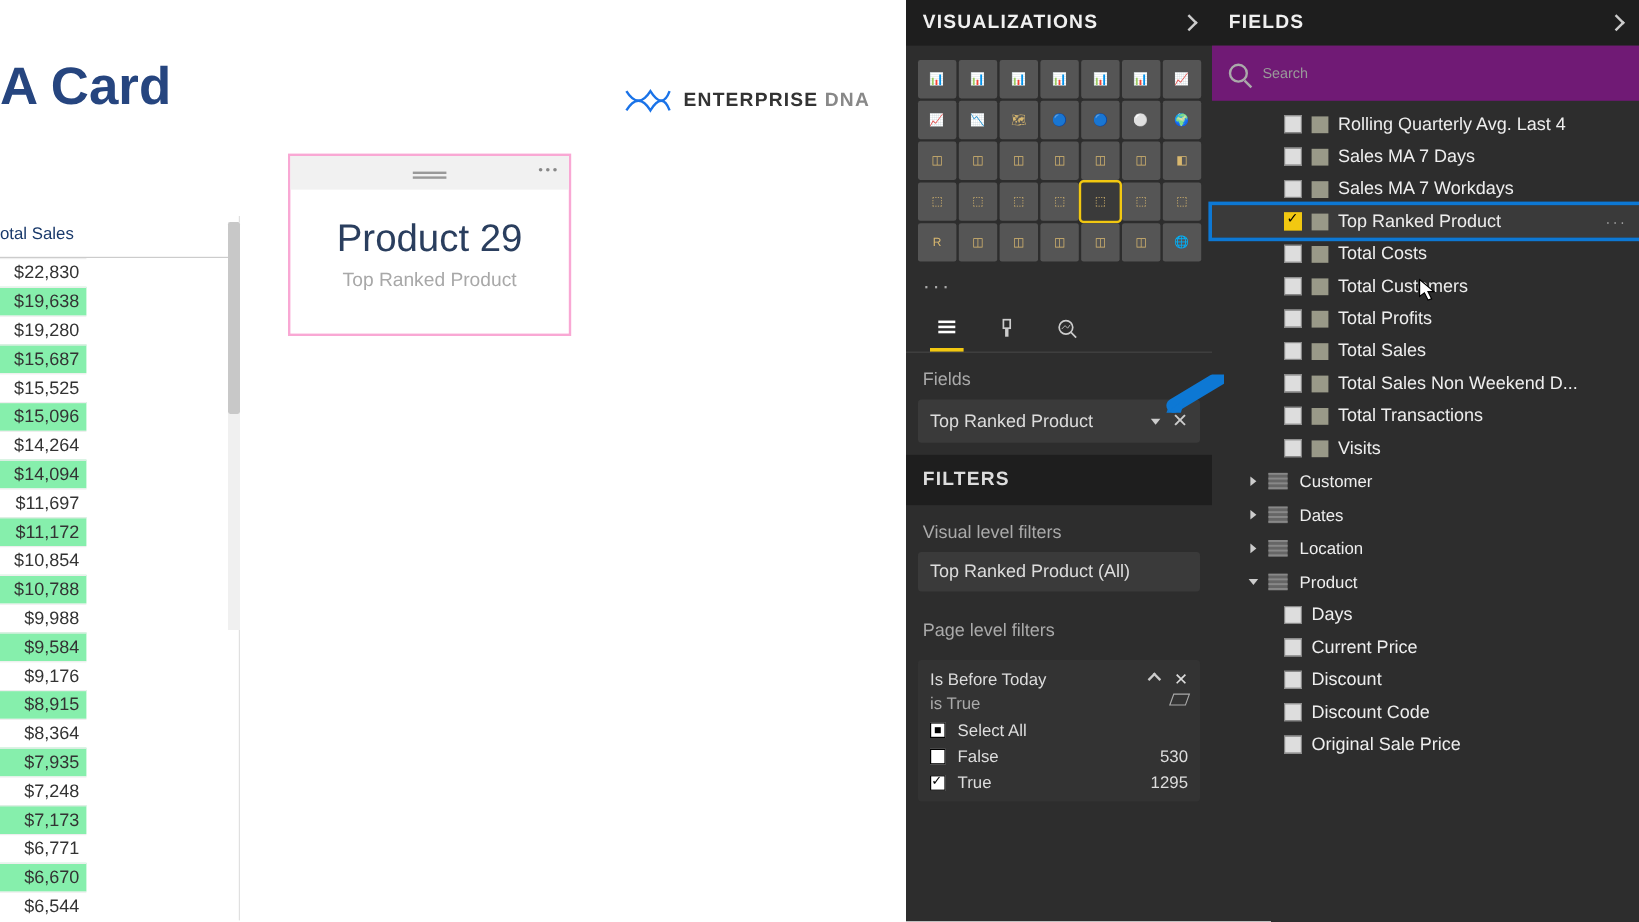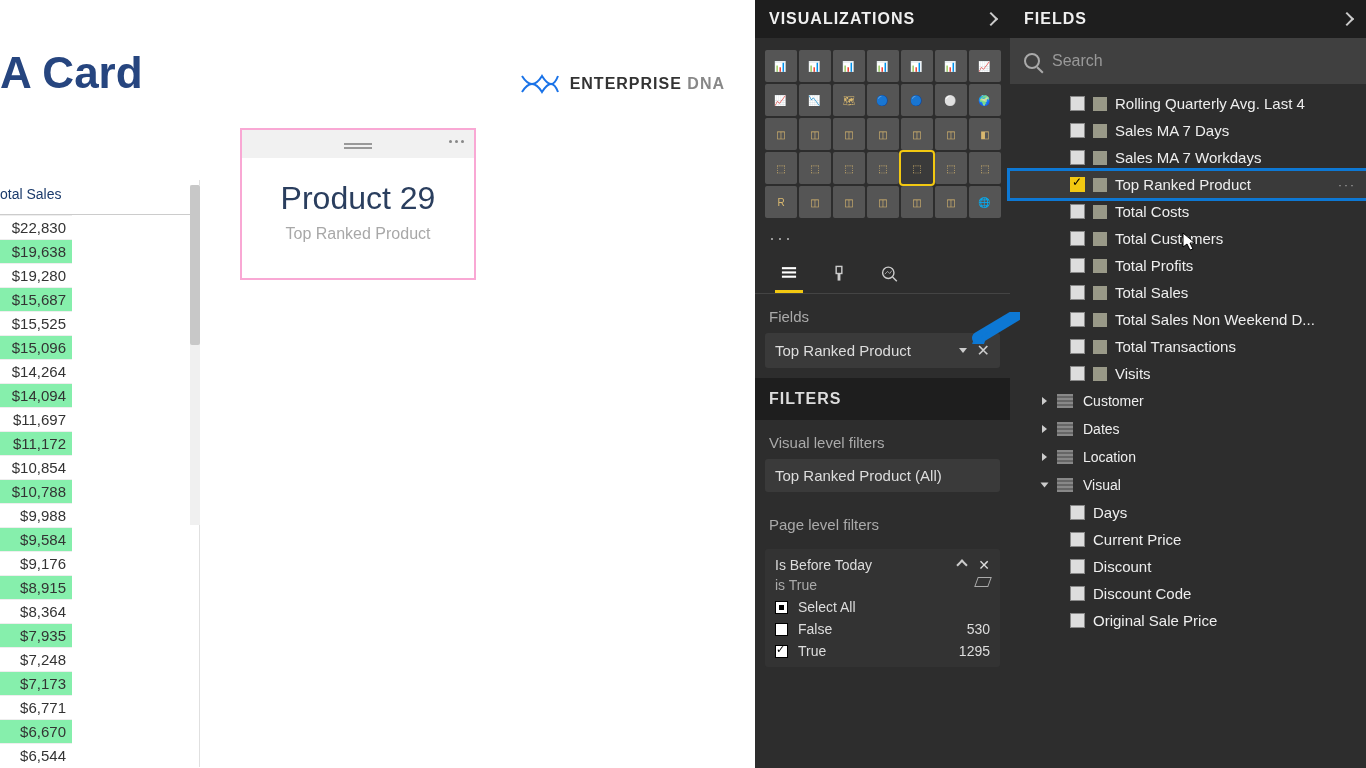--- a/index.html
+++ b/index.html
@@ -50,21 +50,21 @@
 .filter-box { margin: 8px 10px 0; background: #333; border-radius: 3px; padding: 8px 10px; font-size: 14px; }
 .filter-title { display: flex; justify-content: space-between; align-items: center; }
 .filter-sub { color: #aaa; margin-top: 4px; display: flex; justify-content: space-between; }
 .erase { width: 14px; height: 10px; border: 1px solid #aaa; transform: skewX(-20deg); }
 .fcheck { display: flex; align-items: center; gap: 10px; margin-top: 6px; justify-content: space-between; }
 .fcl { display: flex; align-items: center; gap: 10px; }
 .chk { width: 13px; height: 13px; background: #fff; border: 1px solid #000; display: inline-block; position: relative; }
 .chk.dot::after { content: ''; position: absolute; inset: 3px; background: #000; }
 .chk.tick::after { content: '✓'; position: absolute; left: 0; top: -3px; font-size: 11px; color: #000; }
 
-.search-bar { height: 46px; background: #404040; display: flex; align-items: center; padding: 0 14px; gap: 12px; color: #aaa; font-size: 16px; }
+.search-bar { height: 46px; background: #701a75; display: flex; align-items: center; padding: 0 14px; gap: 12px; color: #aaa; font-size: 12px; }
 .mag { width: 16px; height: 16px; border: 2px solid #aaa; border-radius: 50%; position: relative; }
 .mag::after { content: ''; position: absolute; width: 8px; height: 2px; background: #aaa; bottom: -4px; right: -6px; transform: rotate(45deg); }
 
 .fld-list { padding-top: 6px; }
 .fld { display: flex; align-items: center; gap: 8px; padding: 5px 0 5px 60px; font-size: 15px; color: #eee; position: relative; }
 .fbox { width: 15px; height: 15px; background: #ddd; border: 1px solid #888; flex-shrink: 0; }
 .fbox.on { background: #f2c811; border-color: #f2c811; position: relative; }
 .fbox.on::after { content: '✓'; position: absolute; left: 1px; top: -3px; font-size: 12px; color: #000; }
 .mico { width: 14px; height: 14px; background: #998; flex-shrink: 0; }
 .fld.hl { outline: 3px solid #0d78d4; background: #3a3a3a; }
@@ -399,21 +399,21 @@
         <span>Dates</span>
       </div>
       <div class="tbl-grp">
         <span class="tbl-arrow "></span>
         <span class="tbl-ic"></span>
         <span>Location</span>
       </div>
       <div class="tbl-grp">
         <span class="tbl-arrow down"></span>
         <span class="tbl-ic"></span>
-        <span>Visual</span>
+        <span>Product</span>
       </div>
       <div class="fld">
         <span class="fbox"></span>
         <span>Days</span>
       </div>
       <div class="fld">
         <span class="fbox"></span>
         <span>Current Price</span>
       </div>
       <div class="fld">

